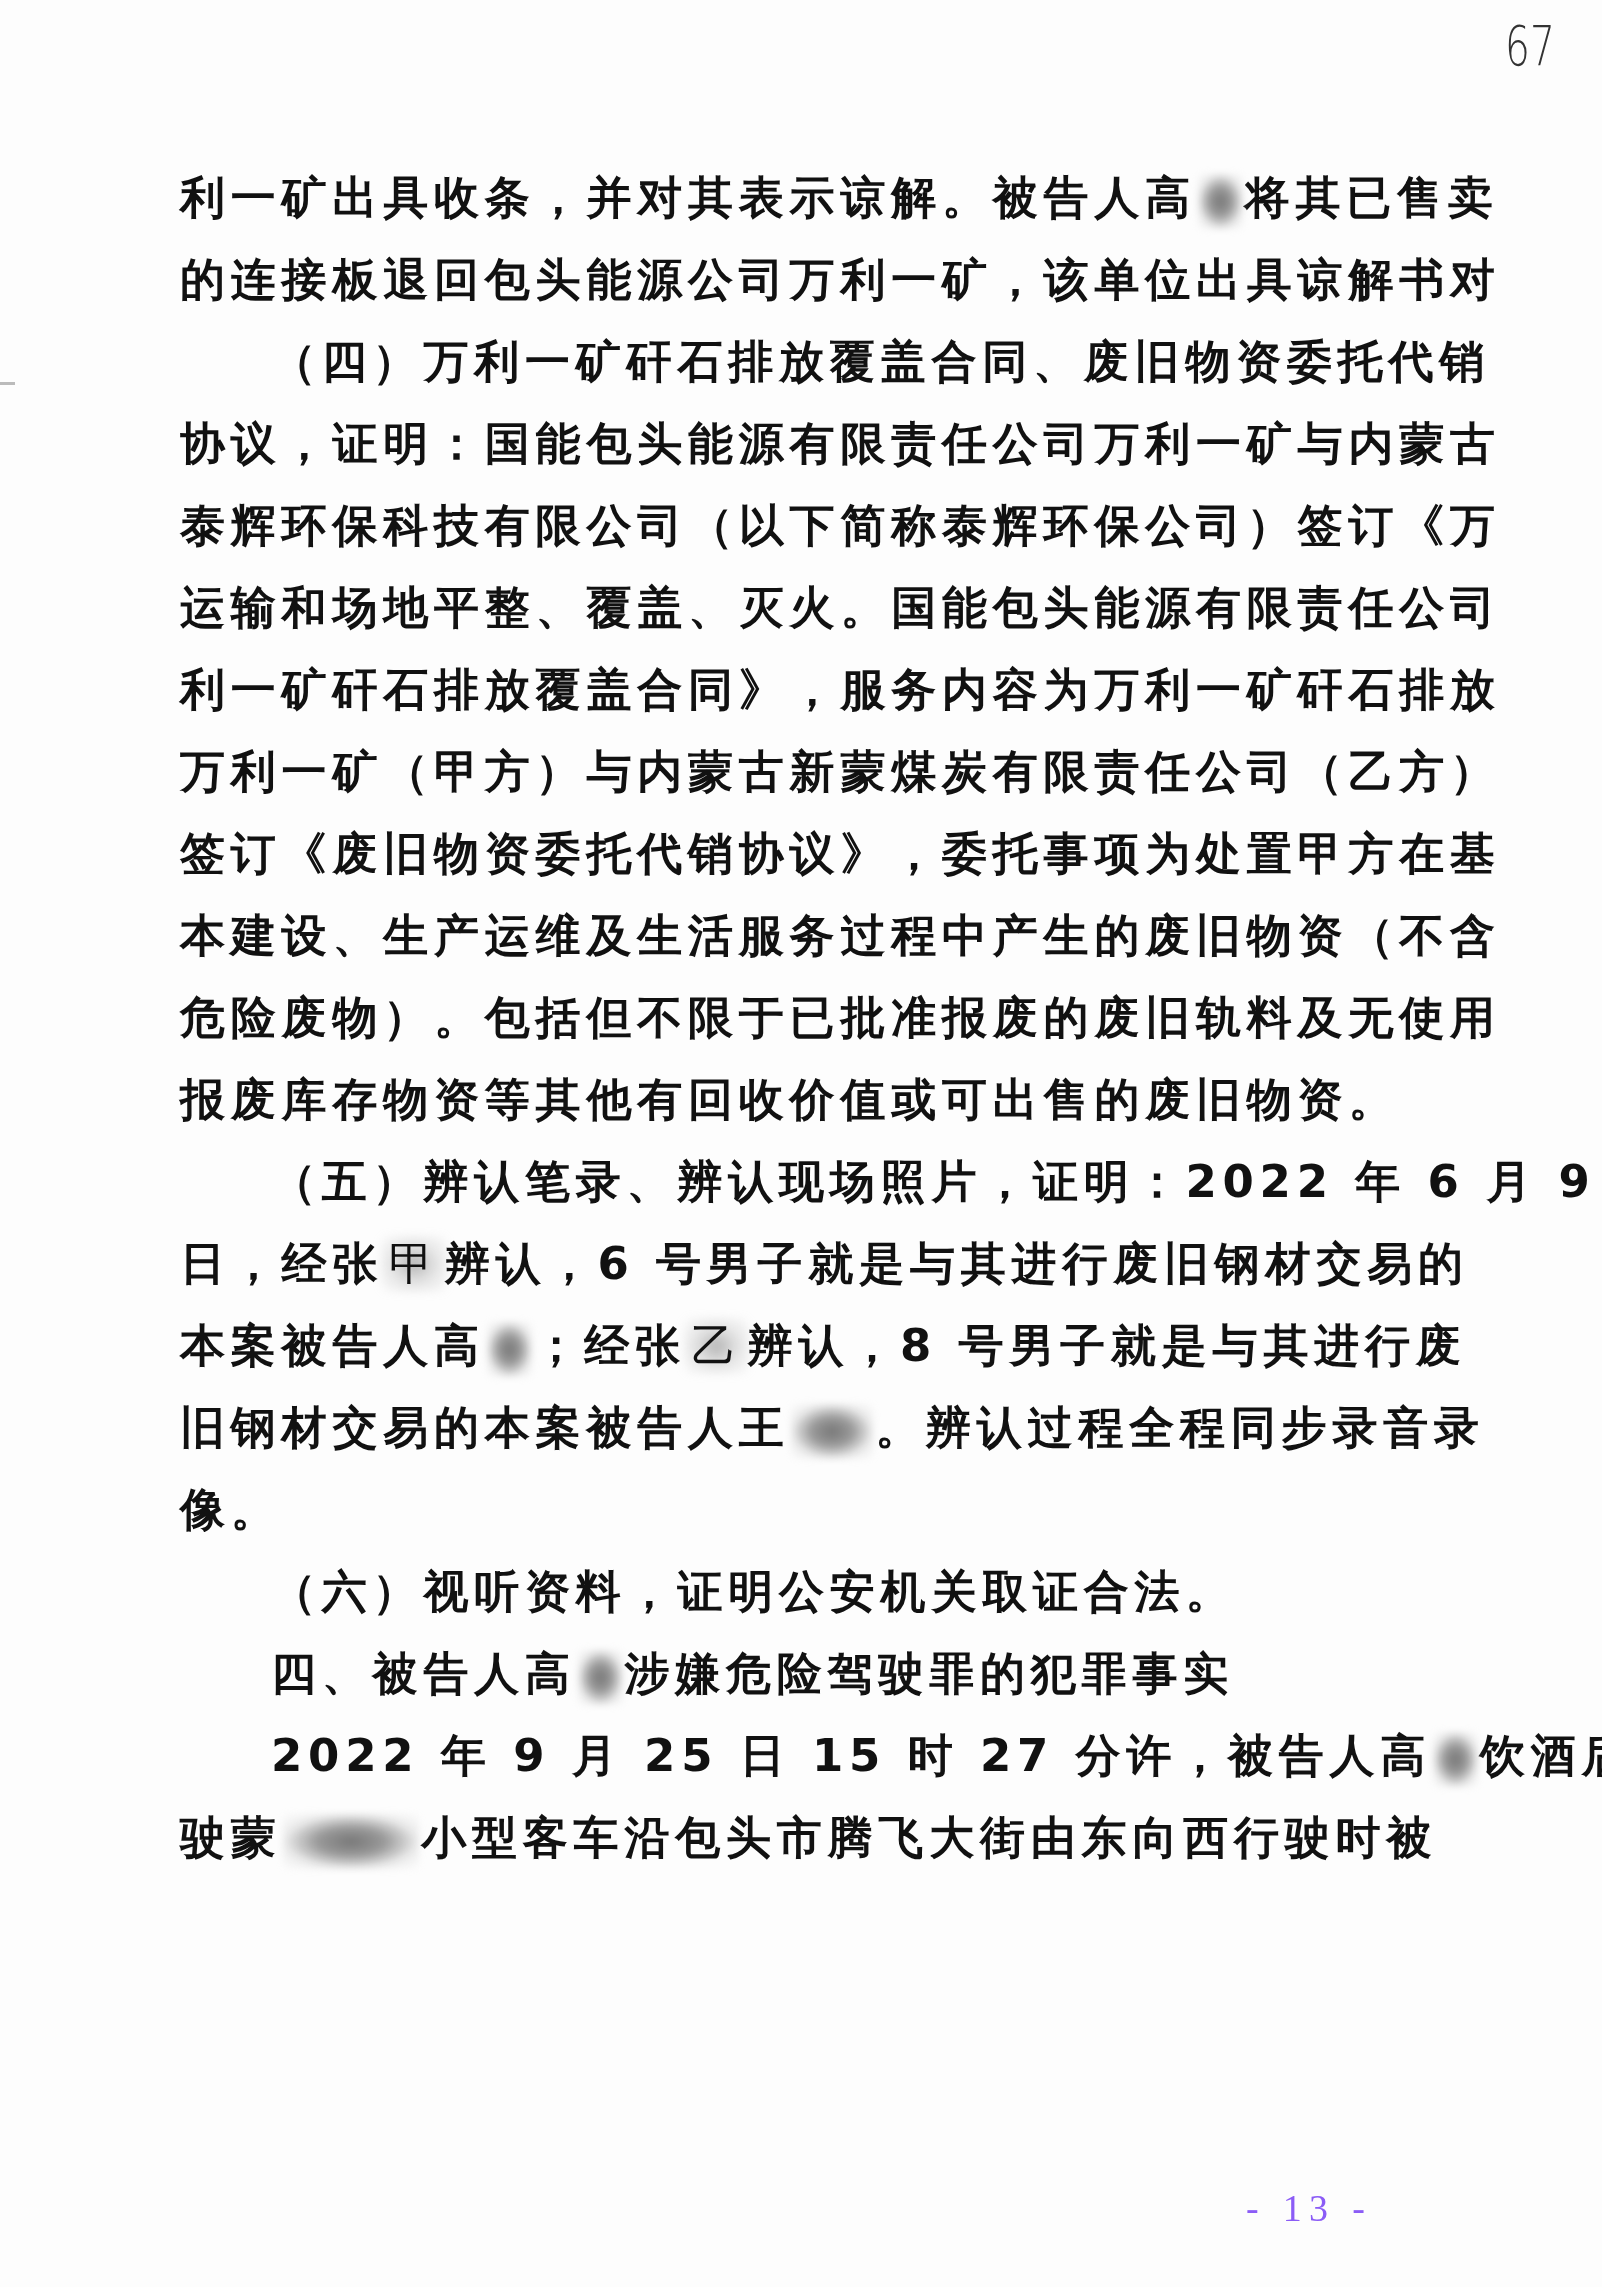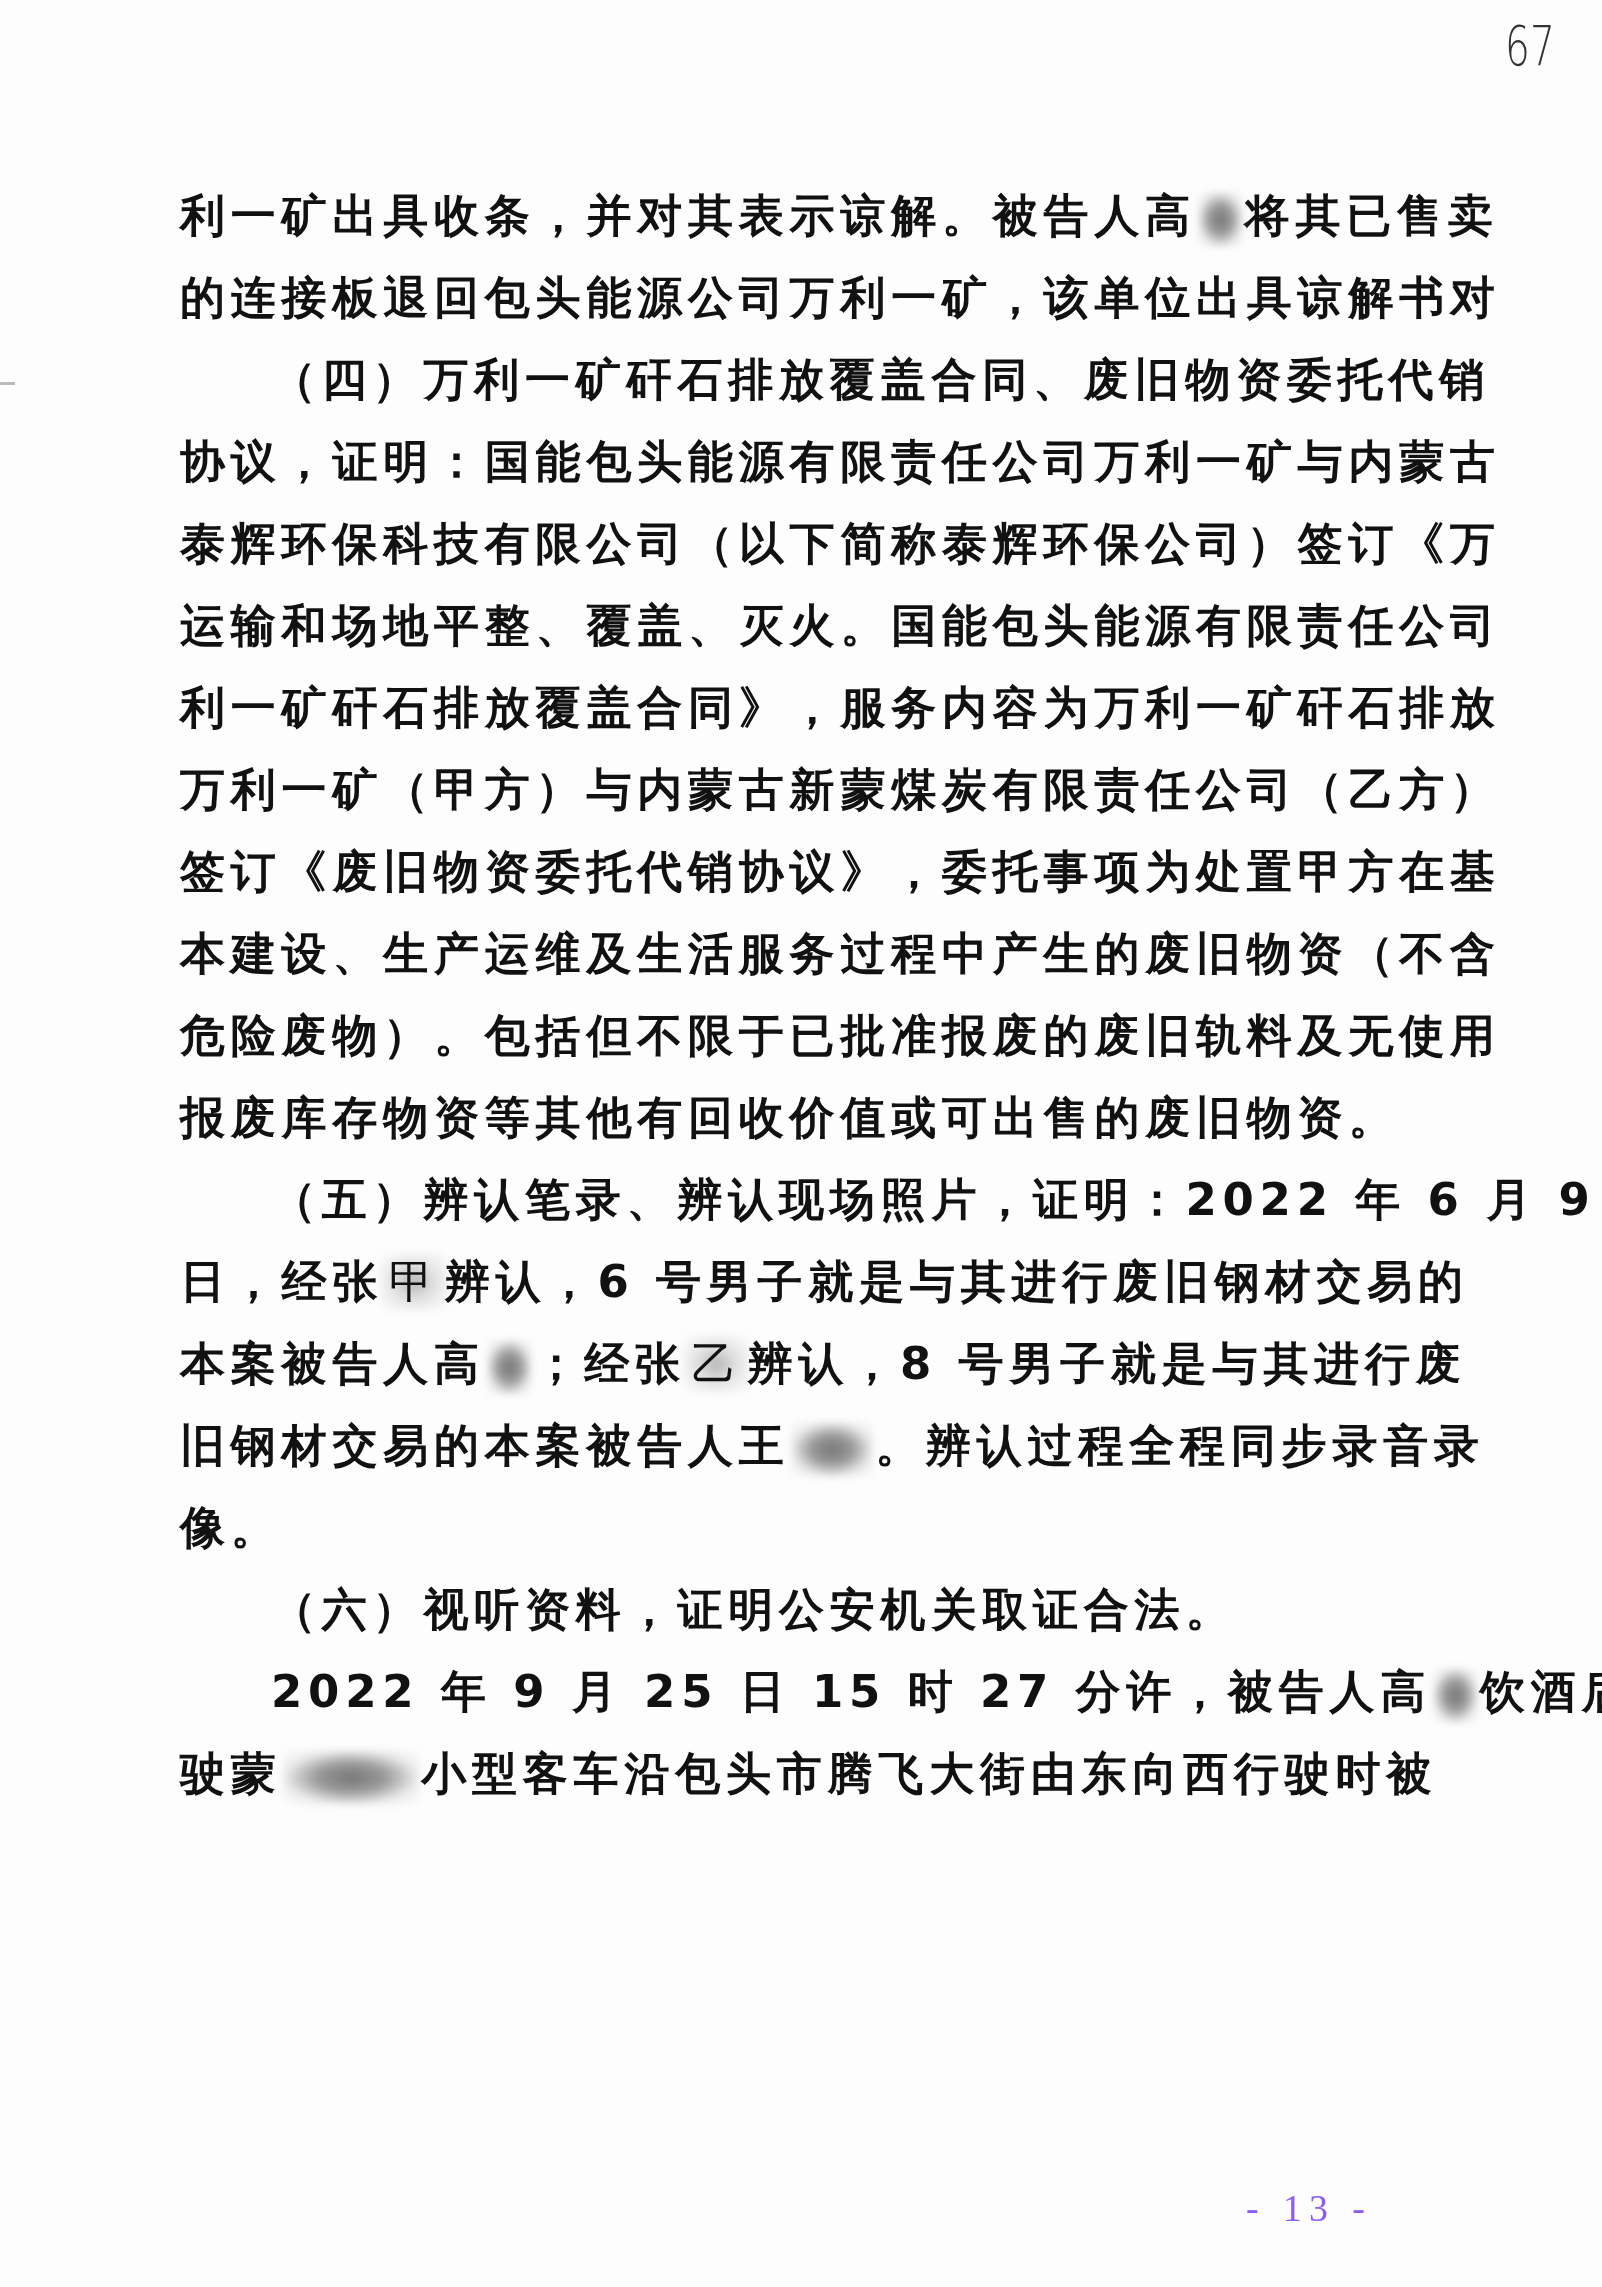--- a/index.html
+++ b/index.html
@@ -5,21 +5,21 @@
   html, body { margin: 0; padding: 0; }
   body {
     width: 1603px; height: 2287px; background: #fdfdfd; position: relative; overflow: hidden;
     font-family: "DejaVu Sans", "Liberation Sans", sans-serif; color: #111;
   }
   .page-annot {
     position: absolute; left: 1505px; top: 12.7px; font-family: "DejaVu Sans", sans-serif;
     font-size: 56px; color: #333; font-weight: 300; transform: scaleX(0.7); transform-origin: left top;
   }
   .left-tick { position: absolute; left: 0; top: 382px; width: 14.5px; height: 2.7px; background: #bbb; }
-  .body-text { position: absolute; left: 180px; top: 175px; width: 1191px; }
+  .body-text { position: absolute; left: 180px; top: 157px; width: 1191px; }
   .line {
     height: 82px; line-height: 82px; font-size: 45px; letter-spacing: 5.8px; white-space: nowrap;
     font-weight: 700;
   }
   .line.indent { padding-left: 91px; }
   .line.heading { padding-left: 91px; }
   .blur {
     display: inline-block; width: 45px; height: 55px; vertical-align: middle;
     background: radial-gradient(ellipse at center, #777 0%, #999 35%, rgba(200,200,200,0.3) 70%, rgba(255,255,255,0) 100%);
     filter: blur(3.6px); margin: 0 1.8px;
@@ -58,18 +58,19 @@
   <div class="line">签订《废旧物资委托代销协议》，委托事项为处置甲方在基</div>
   <div class="line">本建设、生产运维及生活服务过程中产生的废旧物资（不含</div>
   <div class="line">危险废物）。包括但不限于已批准报废的废旧轨料及无使用</div>
   <div class="line">报废库存物资等其他有回收价值或可出售的废旧物资。</div>
   <div class="line indent">（五）辨认笔录、辨认现场照片，证明：2022 年 6 月 9</div>
   <div class="line"><span>日，经张</span><span class="blur-char"><span>甲</span></span><span>辨认，6 号男子就是与其进行废旧钢材交易的</span></div>
   <div class="line"><span>本案被告人高</span><span class="blur"></span><span>；经张</span><span class="blur-char"><span>乙</span></span><span>辨认，8 号男子就是与其进行废</span></div>
   <div class="line"><span>旧钢材交易的本案被告人王</span><span class="blur med"></span><span>。辨认过程全程同步录音录</span></div>
   <div class="line">像。</div>
   <div class="line indent">（六）视听资料，证明公安机关取证合法。</div>
+  <div class="line heading"><span>四、被告人高</span><span class="blur"></span><span>涉嫌危险驾驶罪的犯罪事实</span></div>
   <div class="line indent"><span>2022 年 9 月 25 日 15 时 27 分许，被告人高</span><span class="blur"></span><span>饮酒后驾</span></div>
   <div class="line"><span>驶蒙</span><span class="blur wide"></span><span>小型客车沿包头市腾飞大街由东向西行驶时被</span></div>
 </div>
 
 <div class="footer-page">- 13 -</div>
 
 
 </body></html>

